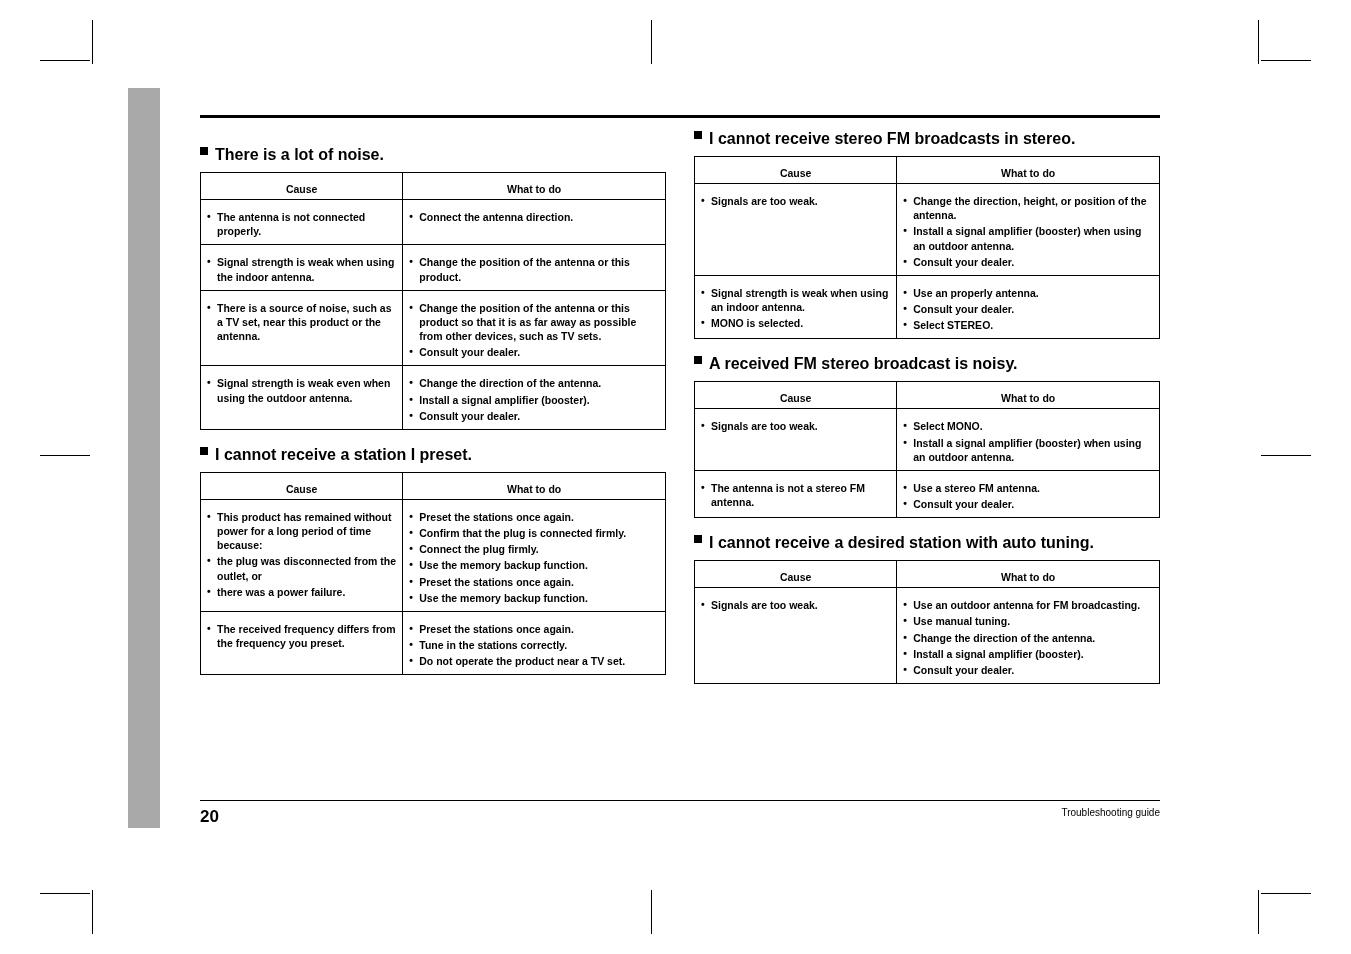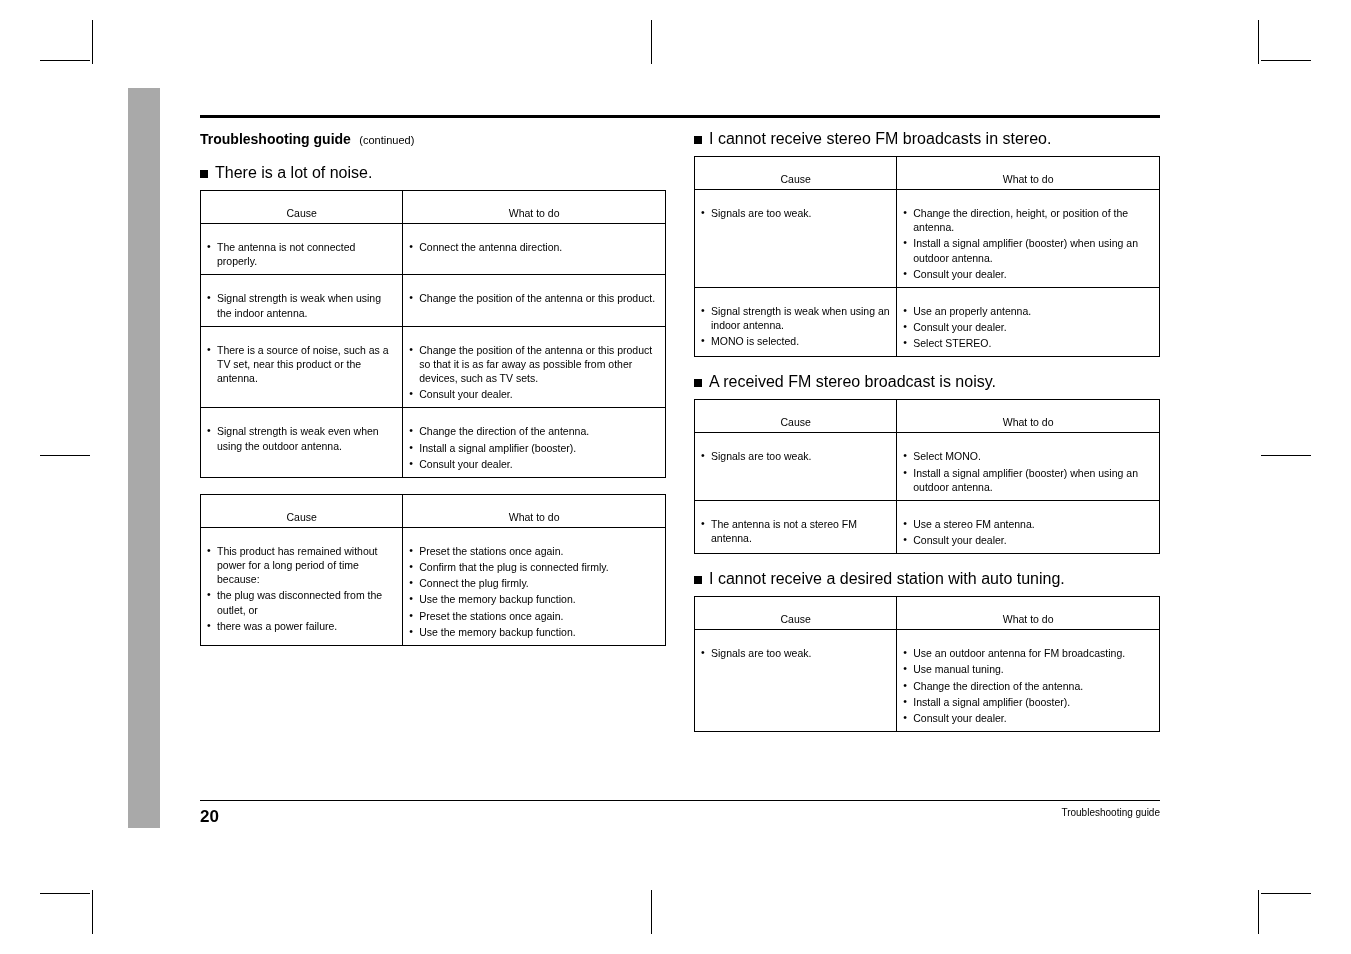--- a/index.html
+++ b/index.html
@@ -42,25 +42,25 @@
     .side-tab { position: absolute; top: 88px; left: 128px; width: 32px; height: 740px; background: #a9a9a9; }
 
     .page { position: absolute; top: 115px; left: 200px; width: 960px; }
 
     .top-rule { border-top: 3px solid #000; margin-bottom: 12px; }
 
     .columns { display: flex; gap: 28px; }
     .col { flex: 1; }
 
     .sec { margin-top: 16px; }
-    .sec-h { display: flex; align-items: center; font-weight: normal; margin-bottom: 8px; }
+    .sec-h { display: flex; align-items: flex-start; font-weight: bold; margin-bottom: 8px; }
     .blk { width: 8px; height: 8px; background: #000; margin-right: 7px; margin-top: 1px; }
 
     table { border-collapse: collapse; width: 100%; table-layout: fixed; font-size: 10.5px; }
-    th, td { border: 1px solid #000; padding: 16px 6px 4px 6px; vertical-align: top; text-align: left; font-weight: normal; }
+    th, td { border: 1px solid #000; padding: 10px 6px 4px 6px; vertical-align: top; text-align: left; font-weight: bold; }
     thead td { text-align: center; }
     colgroup col:first-child { width: 43.5%; }
 
     ul { list-style: none; }
     ul li { position: relative; padding-left: 10px; margin-bottom: 2px; line-height: 1.35; }
     ul li::before { content: "•"; position: absolute; left: 0; top: -1px; }
 
     .title-row { margin-bottom: 4px; }
     .doc-title { font-size: 14px; font-weight: bold; }
     .doc-title-sub { font-size: 11px; margin-left: 4px; }
@@ -103,24 +103,20 @@
   </div>
 
 <div class="side-tab"></div>
 
 <div class="page">
   <div class="top-rule"></div>
 
   <div class="columns">
 
     <div class="col">
-      <div class="title-row">
-        <span class="doc-title">Troubleshooting guide</span>
-        <span class="doc-title-sub">(continued)</span>
-      </div>
 
       <div class="sec">
         <div class="sec-h">
             <span class="blk"></span>
             <span>There is a lot of noise.</span>
           </div>
         <table>
           <colgroup>
               <col>
               <col>
@@ -181,20 +177,24 @@
                     <li>Install a signal amplifier (booster).</li>
                     <li>Consult your dealer.</li>
                   </ul>
                 </td>
             </tr>
           </tbody>
         </table>
       </div>
 
       <div class="sec">
+        <div class="sec-h">
+            <span class="blk"></span>
+            <span>I cannot receive a station I preset.</span>
+          </div>
         <table>
           <colgroup>
               <col>
               <col>
             </colgroup>
           <thead>
               <tr>
                 <td>Cause</td>
                 <td>What to do</td>
               </tr>
@@ -212,20 +212,34 @@
                   <ul>
                     <li>Preset the stations once again.</li>
                     <li>Confirm that the plug is connected firmly.</li>
                     <li>Connect the plug firmly.</li>
                     <li>Use the memory backup function.</li>
                     <li>Preset the stations once again.</li>
                     <li>Use the memory backup function.</li>
                   </ul>
                 </td>
             </tr>
+            <tr>
+              <td>
+                  <ul>
+                    <li>The received frequency differs from the frequency you preset.</li>
+                  </ul>
+                </td>
+              <td>
+                  <ul>
+                    <li>Preset the stations once again.</li>
+                    <li>Tune in the stations correctly.</li>
+                    <li>Do not operate the product near a TV set.</li>
+                  </ul>
+                </td>
+            </tr>
           </tbody>
         </table>
       </div>
     </div>
 
     <div class="col">
 
       <div class="sec" style="margin-top:0">
         <div class="sec-h">
             <span class="blk"></span>

